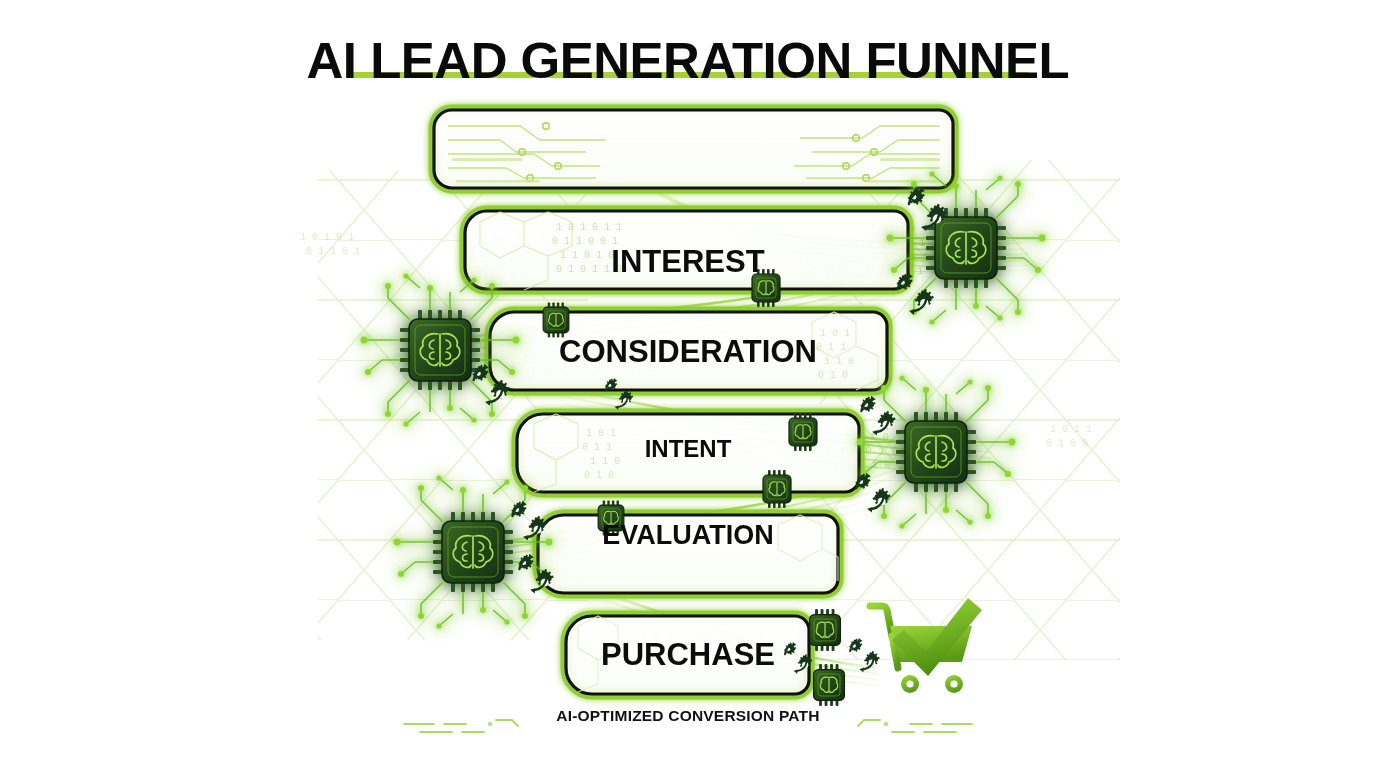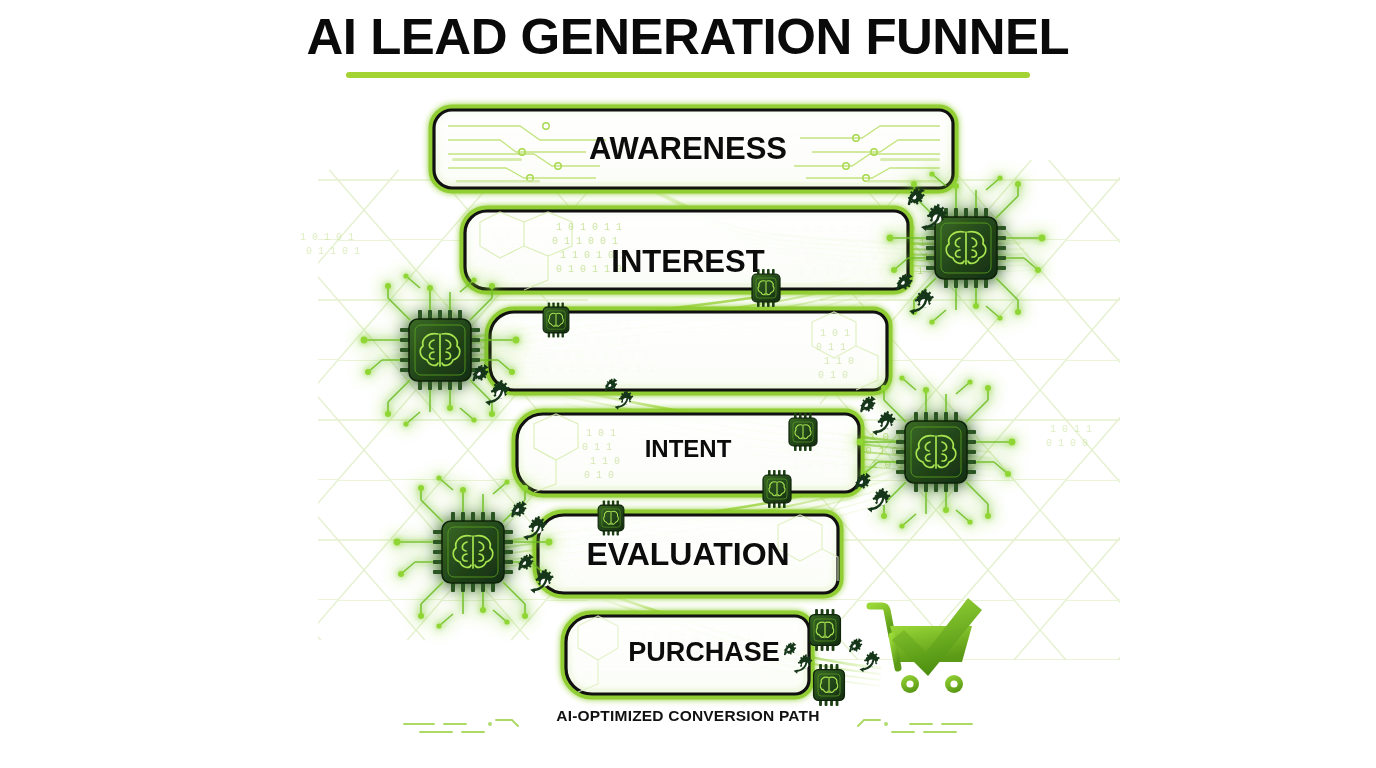--- a/index.html
+++ b/index.html
@@ -14,21 +14,21 @@
   #stage {
     position: relative;
     width: 1376px; height: 768px;
     background: #ffffff;
     overflow: hidden;
   }
 
   
   .title-wrap {
     position: absolute;
-    top: 11px; left: 0; width: 1376px;
+    top: 35px; left: 0; width: 1376px;
     text-align: center;
     z-index: 40;
   }
   .title {
     font-family: "Liberation Sans", sans-serif;
     font-size: 50px;
     font-weight: 700;
     letter-spacing: -0.5px;
     color: #0a0a0a;
     line-height: 1.05;
@@ -623,30 +623,30 @@
 
       <path d="M36 34 L58 56 L100 2 L114 14 L60 80 L24 44 Z" fill="url(#checkGrad)"></path>
     </g>
   </svg>
 
   <div class="title-wrap">
     <div class="title">AI LEAD GENERATION FUNNEL</div>
   </div>
   <div class="title-rule"></div>
 
-  <div class="stage-label" style="left:688px; top:131px; font-size:31px;">AWARENESS</div>
 
   <div class="stage-label" style="left:688px; top:244px; font-size:31px;">INTEREST</div>
 
+  <div class="stage-label" style="left:688px; top:334px; font-size:31px;">CONSIDERATION</div>
 
   <div class="stage-label" style="left:688px; top:435px; font-size:24px;">INTENT</div>
 
-  <div class="stage-label" style="left:688px; top:536px; font-size:32px;">EVALUATION</div>
-
-  <div class="stage-label" style="left:688px; top:637px; font-size:27px;margin-left:16px;">PURCHASE</div>
+  <div class="stage-label" style="left:688px; top:520px; font-size:27px;">EVALUATION</div>
+
+  <div class="stage-label" style="left:688px; top:637px; font-size:31px;">PURCHASE</div>
 
   <svg class="caption-deco left" viewBox="0 0 120 30">
     <g stroke="#8ccc2a" stroke-width="2" fill="none" stroke-linecap="round" opacity="0.85">
       <path d="M4 12 L34 12"></path>
       <path d="M44 12 L66 12"></path>
       <path d="M20 20 L52 20"></path>
       <path d="M62 20 L84 20"></path>
       <path d="M96 8 L112 8 L118 14"></path>
     </g>
     <g fill="#8ccc2a" opacity="0.8">

